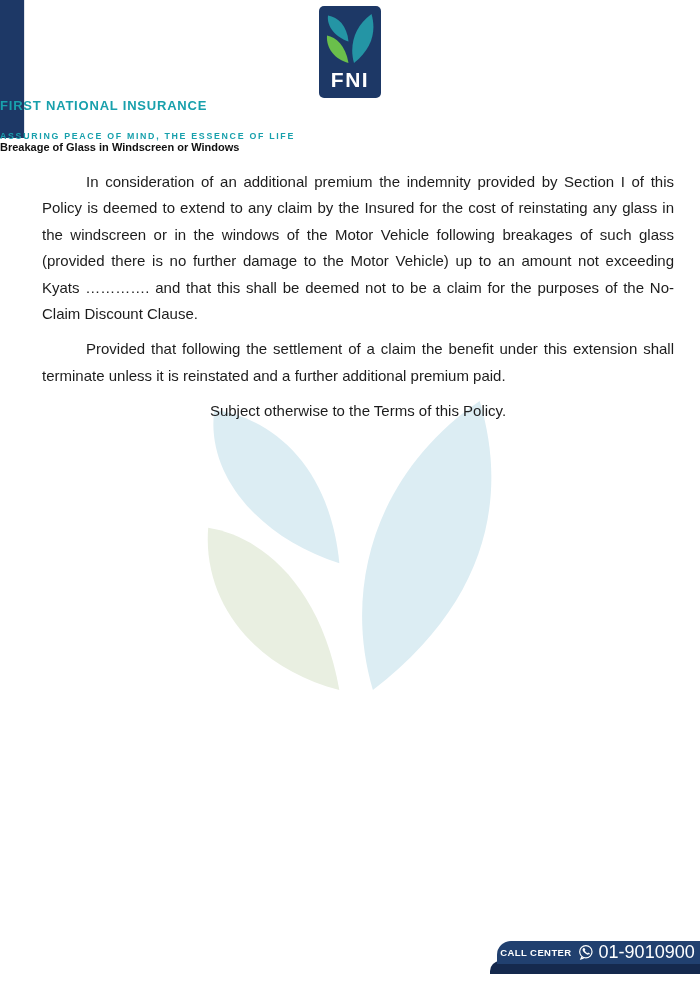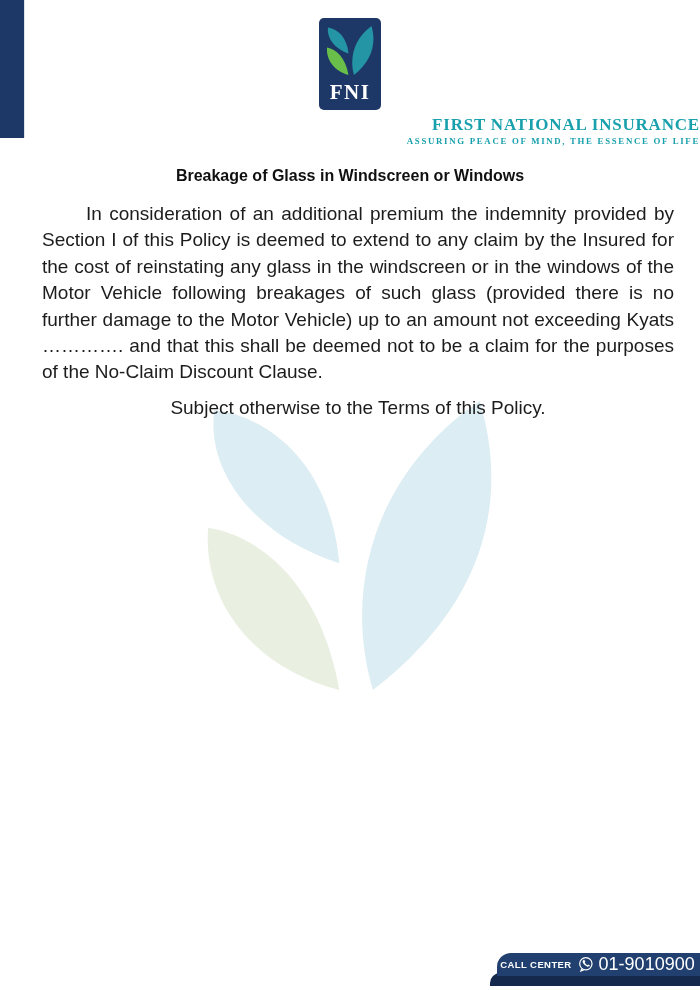--- a/index.html
+++ b/index.html
@@ -27,23 +27,22 @@
     position: absolute;
     left: 0; top: 0;
     width: 25px; height: 138px;
     background: var(--navy, #1d3866);
     border-right: 1px solid #dfe3ea;
     z-index: 2;
   }
   .header {
     position: relative;
     z-index: 2;
-    text-align: right;
-    padding-top: 18px;
-    font-family: Liberation Serif, serif;
+    text-align: left;
+    padding-top: 6px;
   }
   .logo-box {
     width: 62px; height: 92px;
     margin: 0 auto;
     background: var(--navy, #1d3866);
     border-radius: 5px;
     display: flex;
     flex-direction: column;
     align-items: center;
     padding-top: 5px;
@@ -54,49 +53,46 @@
     display: flex;
     align-items: center;
     justify-content: center;
     color: #ffffff;
     font-weight: bold;
     font-size: 21px;
     letter-spacing: 1.5px;
     padding-bottom: 4px;
   }
   .company-name {
-    margin-top: 5px;
     color: var(--teal, #18a0ac);
     font-weight: bold;
-    font-size: 17px;
+    font-size: 13px;
     letter-spacing: 0.8px;
     white-space: nowrap;
   }
   .tagline {
-    margin-top: 1px;
+    margin-top: 18px;
     color: var(--teal, #18a0ac);
     font-weight: bold;
     font-size: 8.8px;
     letter-spacing: 1.7px;
     white-space: nowrap;
   }
   .doc-title {
     position: relative;
     z-index: 2;
-    margin-top: 21px;
-    text-align: center;
     font-weight: bold;
-    font-size: 16px;
+    font-size: 11px;
     color: #101010;
   }
   .content {
     position: relative;
     z-index: 1;
     margin: 16px 26px 0 42px;
-    font-size: 19px;
+    font-size: 15px;
     line-height: 26.4px;
     color: var(--body_text, #1c1c1c);
   }
   .para {
     text-align: justify;
     text-indent: 44px;
     margin: 0 0 9px 0;
   }
   .para.no-indent {
     text-indent: 0;
@@ -110,21 +106,21 @@
     pointer-events: none;
   }
   .leaf-right-wm  { fill: var(--watermark_blue, #dcedf3); }
   .leaf-left-wm   { fill: var(--watermark_blue, #dcedf3); }
   .leaf-green-wm  { fill: var(--watermark_green, #e9efe1); }
   .leaf-right-logo { fill: var(--leaf_teal, #2495a5); }
   .leaf-left-logo  { fill: var(--leaf_teal, #2495a5); }
   .leaf-green-logo { fill: var(--leaf_green, #6abf4b); }
   .ribbon {
     position: absolute;
-    right: 0; bottom: 4px;
+    right: 0; bottom: 16px;
     width: 210px; height: 33px;
     z-index: 3;
   }
   .ribbon-dark {
     position: absolute;
     left: 0; right: 0; bottom: 0;
     height: 13px;
     background: var(--ribbon_dark, #15294d);
     border-top-left-radius: 10px;
   }
@@ -168,20 +164,21 @@
     <div class="logo-monogram">FNI</div>
   </div>
   <div class="company-name">FIRST NATIONAL INSURANCE</div>
   <div class="tagline">ASSURING PEACE OF MIND, THE ESSENCE OF LIFE</div>
 </div>
 
 <div class="doc-title">Breakage of Glass in Windscreen or Windows</div>
 
 <div class="content">
   <p class="para">In consideration of an additional premium the indemnity provided by Section I of this Policy is deemed to extend to any claim by the Insured for the cost of reinstating any glass in the windscreen or in the windows of the Motor Vehicle following breakages of such glass (provided there is no further damage to the Motor Vehicle) up to an amount not exceeding Kyats …………. and that this shall be deemed not to be a claim for the purposes of the No-Claim Discount Clause.</p>
+  <p class="para">Provided that following the settlement of a claim the benefit under this extension shall terminate unless it is reinstated and a further additional premium paid.</p>
   <p class="para no-indent">Subject otherwise to the Terms of this Policy.</p>
 </div>
 
 <svg class="watermark" viewBox="0 0 100 100" preserveAspectRatio="none" aria-hidden="true">
   <path class="leaf-left-wm" d="M6,4 C26,7 44,24 47,56 C22,48 3,27 6,4 Z"></path>
   <path class="leaf-green-wm" d="M4,44 C22,47 41,64 47,99 C20,92 2,70 4,44 Z"></path>
   <path class="leaf-right-wm" d="M93,1 C102,32 97,68 58,99 C48,64 59,25 93,1 Z"></path>
 </svg>
 
 <div class="ribbon">

